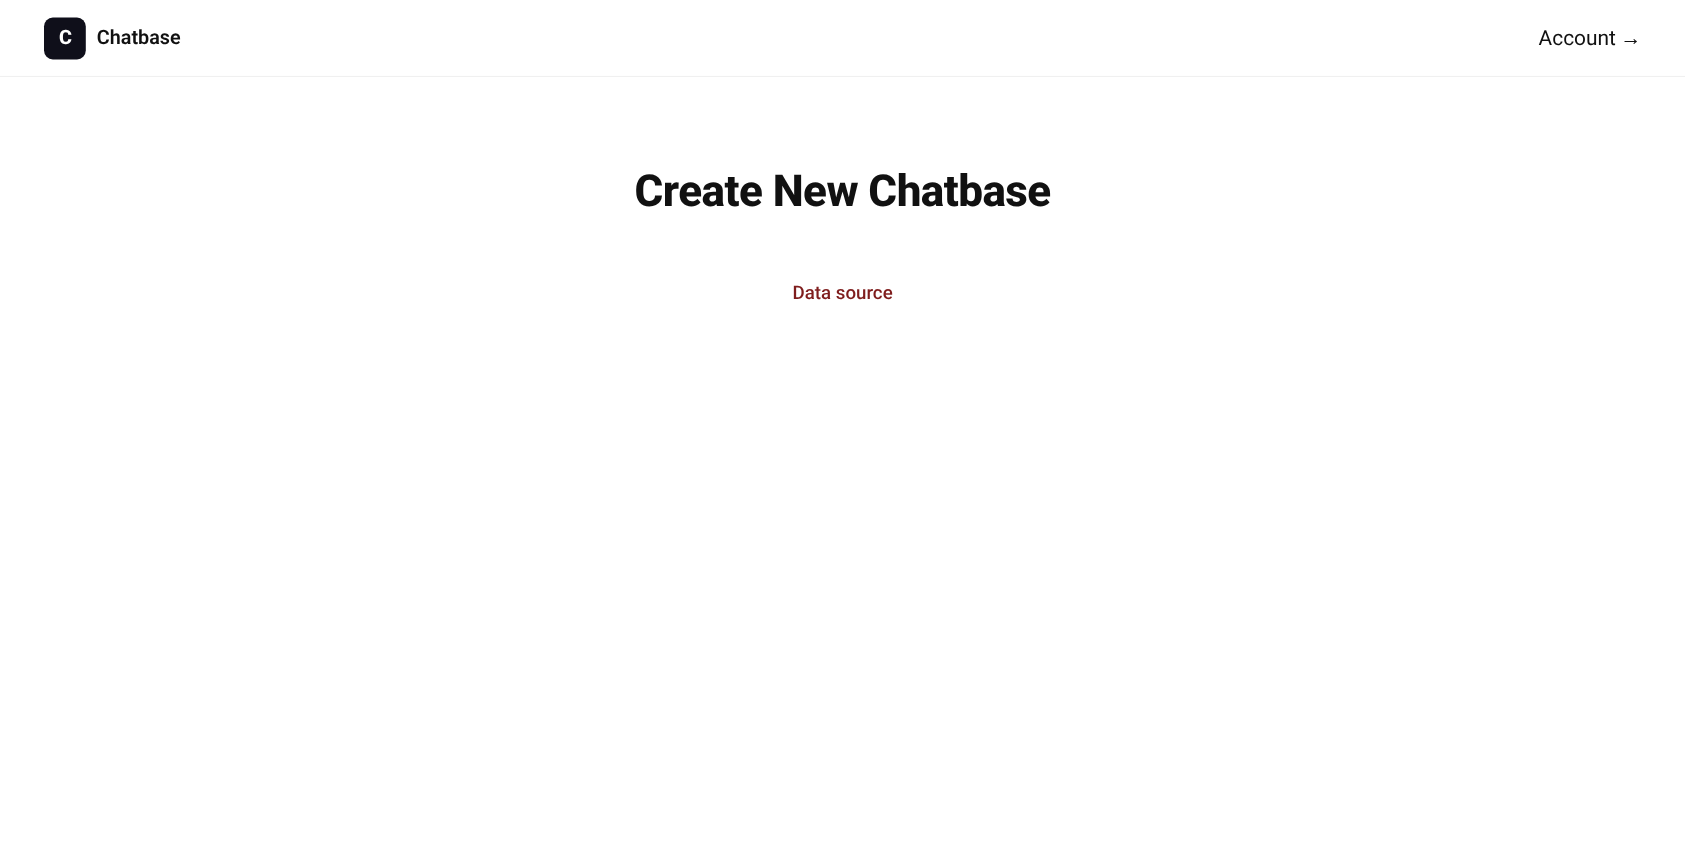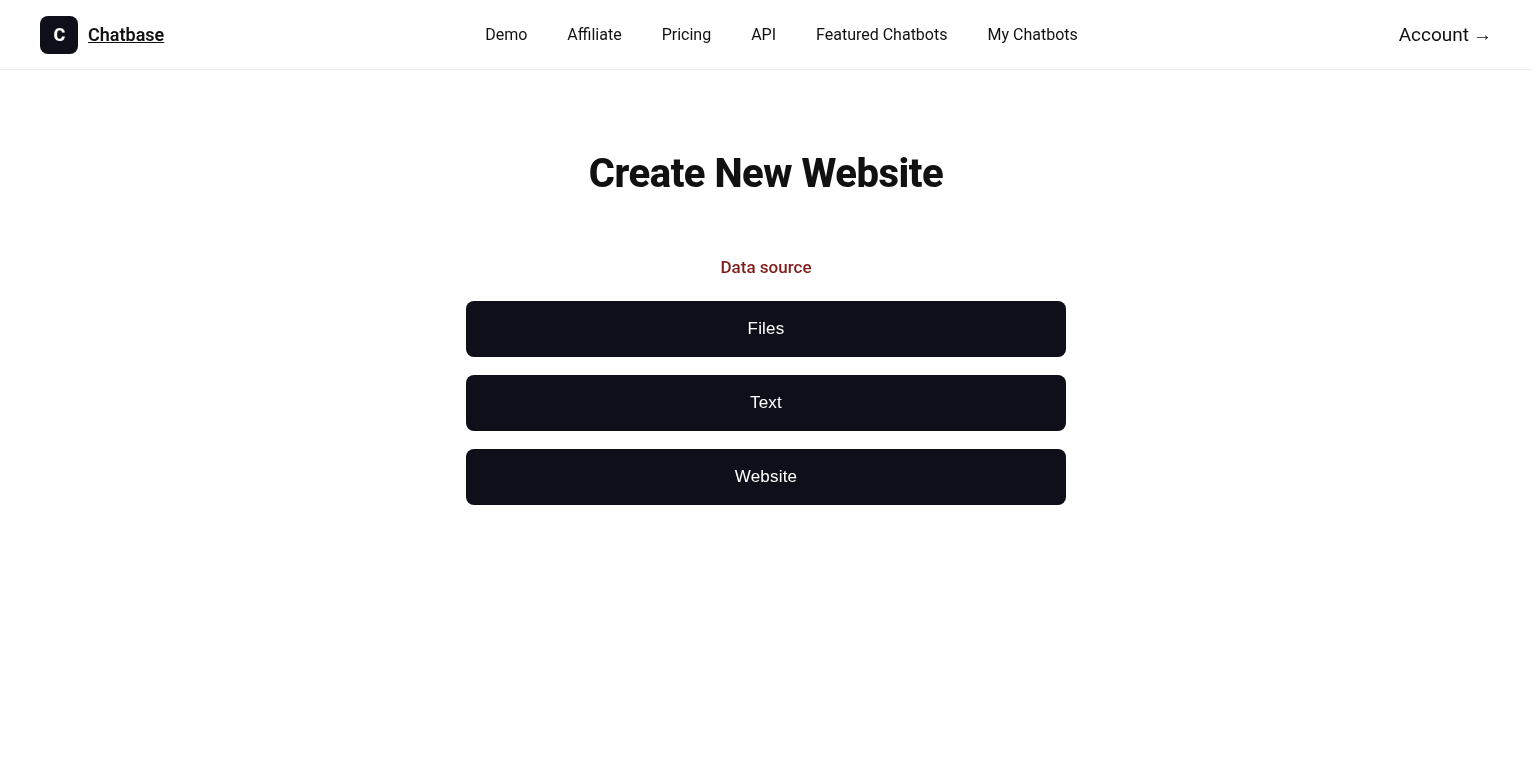--- a/index.html
+++ b/index.html
@@ -43,21 +43,20 @@
       color: #ffffff;
       font-weight: 800;
       font-size: 18px;
       letter-spacing: -1px;
     }
 
     .logo-text {
       font-size: 18px;
       font-weight: 600;
       color: #111111;
-      text-decoration: underline;
     }
 
     .nav-center {
       display: flex;
       align-items: center;
       gap: 40px;
     }
 
     .nav-link {
       font-size: 16px;
@@ -137,42 +136,29 @@
 <body>
 
 <nav>
   <div class="nav-left">
     <div class="logo-icon">
       <span>C</span>
     </div>
     <span class="logo-text">Chatbase</span>
   </div>
 
-  <div class="nav-center">
-    <a class="nav-link">Demo</a>
-    <a class="nav-link">Affiliate</a>
-    <a class="nav-link">Pricing</a>
-    <a class="nav-link">API</a>
-    <a class="nav-link">Featured Chatbots</a>
-    <a class="nav-link">My Chatbots</a>
-  </div>
 
   <div class="nav-right">
     <a class="account-link">
       <span>Account</span>
       <span>→</span>
     </a>
   </div>
 </nav>
 
 <main>
-  <h1 class="page-title">Create New Website</h1>
+  <h1 class="page-title">Create New Chatbase</h1>
 
   <div class="data-source-section">
     <span class="data-source-label">Data source</span>
 
-    <div class="source-buttons">
-      <button class="source-btn">Files</button>
-      <button class="source-btn">Text</button>
-      <button class="source-btn">Website</button>
-    </div>
   </div>
 </main>
 
 </body></html>

